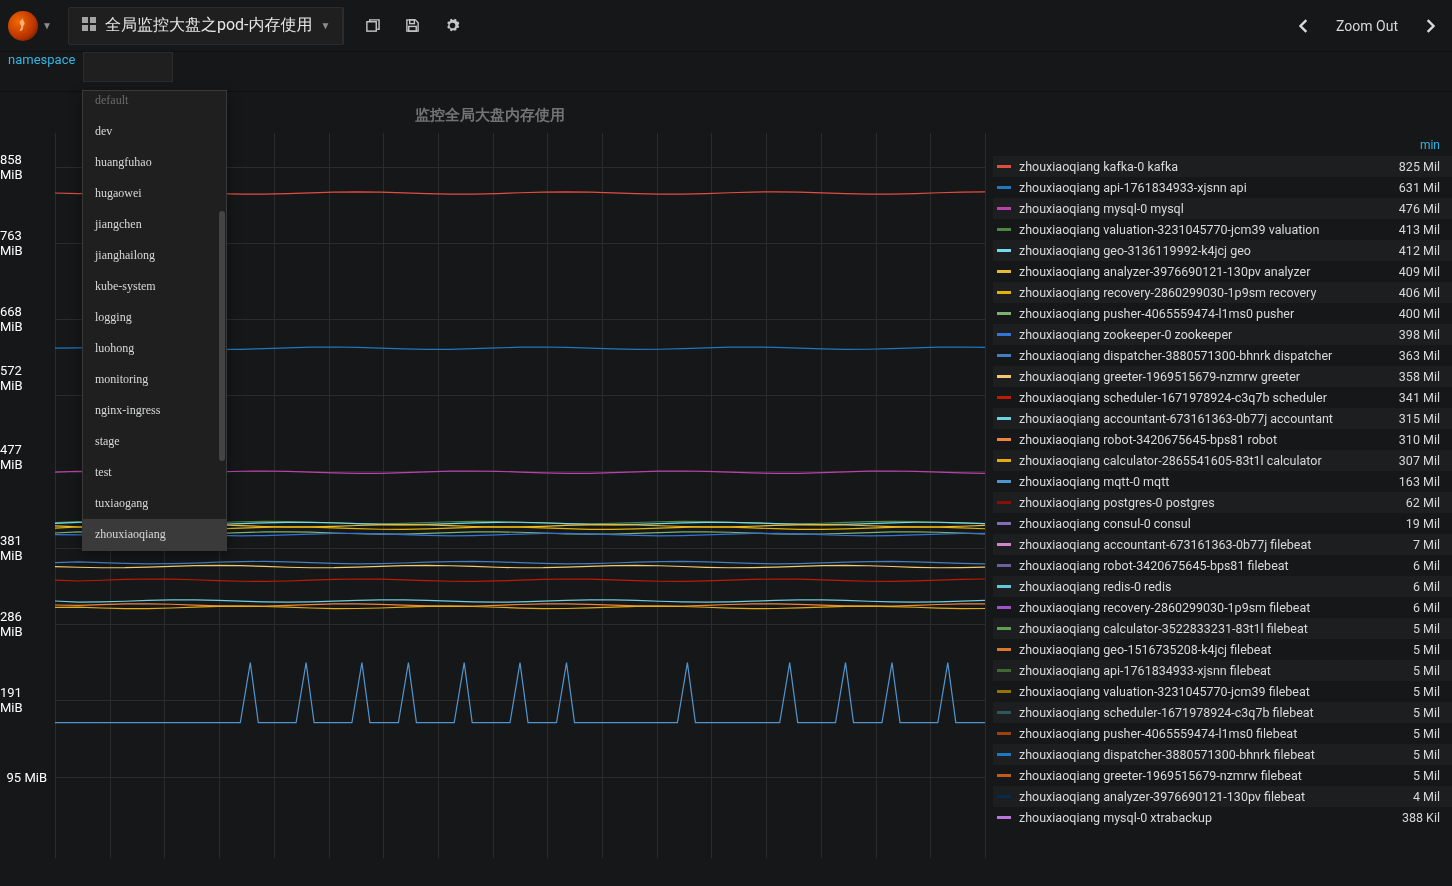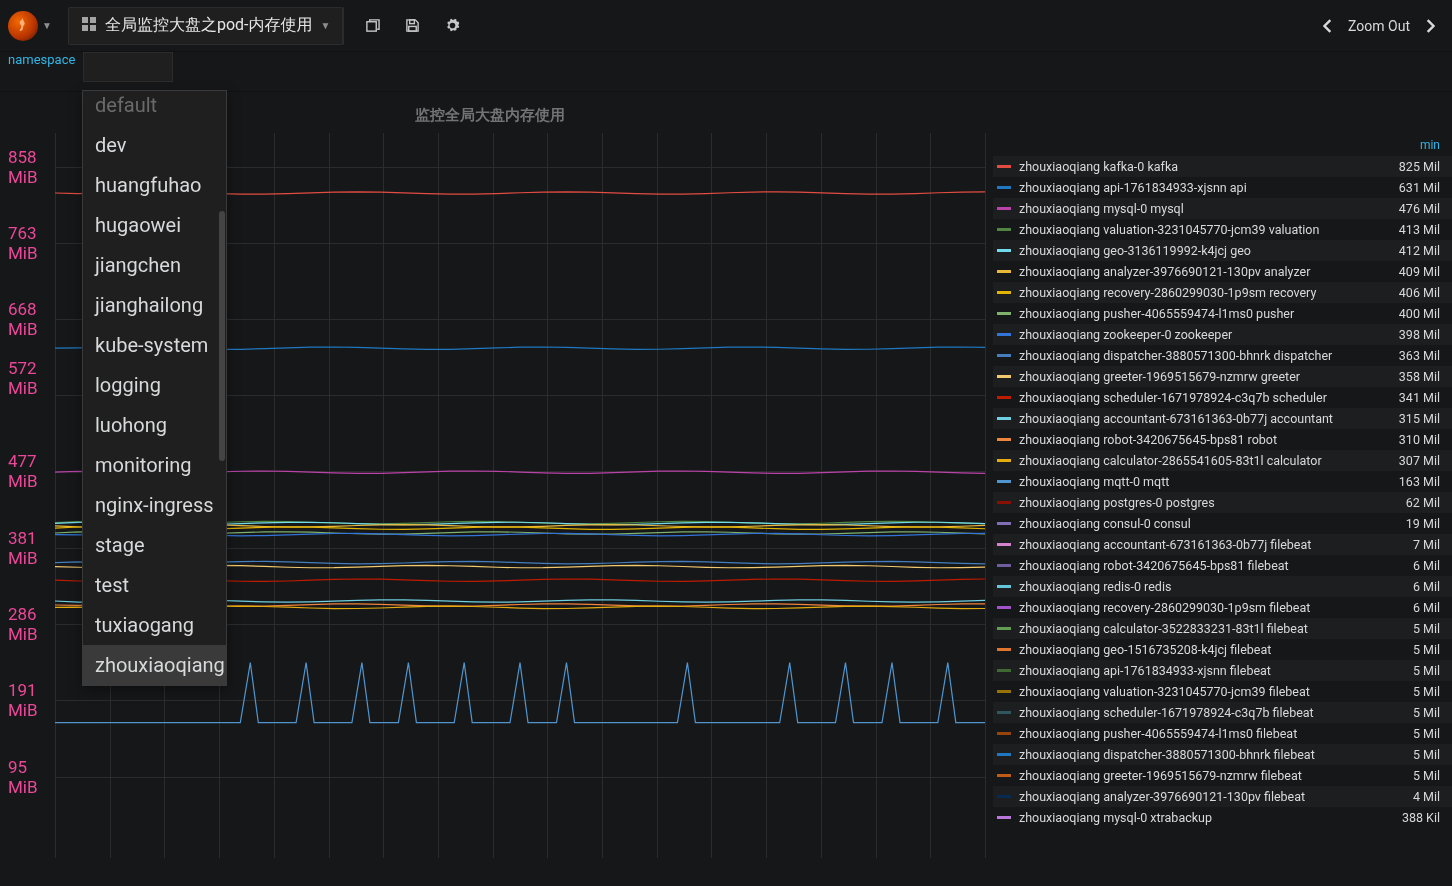--- a/index.html
+++ b/index.html
@@ -13,42 +13,42 @@
 .logo-caret { color: #8e8e8e; font-size: 10px; margin-left: 4px; }
 .dash-title-wrap { display: flex; align-items: center; height: 38px; background: #1f1f20; border: 1px solid #2c2c2c; padding: 0 12px; margin-left: 10px; cursor: pointer; border-radius: 2px; }
 .dash-icon { margin-right: 8px; opacity: 0.8; }
 .dash-title { font-size: 16px; color: #e6e6e6; }
 .dash-caret { margin-left: 8px; font-size: 10px; color: #8e8e8e; }
 .nav-sep { width: 1px; height: 38px; background: #2c2c2c; margin: 0 8px 0 0; }
 .nav-icons { display: flex; align-items: center; }
 .nav-icon-btn { width: 40px; height: 40px; display: flex; align-items: center; justify-content: center; color: #c7c7c7; cursor: pointer; font-size: 15px; }
 .nav-right { margin-left: auto; display: flex; align-items: center; }
 .zoom-btn { display: flex; align-items: center; padding: 0 6px; height: 38px; color: #d8d9da; cursor: pointer;}
-.zoom-text { font-size: 14px; margin: 0 0; }
+.zoom-text { font-size: 14px; margin: 0 12px; }
 .chev-btn { width: 28px; height: 38px; display: flex; align-items: center; justify-content: center; color: #d8d9da; cursor: pointer; font-size: 14px; }
 
 
 .var-row { height: 40px; background: #161719; border-bottom: 1px solid #0f1011; display: flex; align-items: flex-start; padding: 0 8px; }
 .var-label { color: #33b5e5; font-size: 13px; margin-right: 8px; }
 .var-select { background: #1f1f20; border: 1px solid #2c2c2c; height: 30px; min-width: 90px; padding: 0 10px; color: #d8d9da; display: flex; align-items: center; cursor: pointer; position: relative; }
 
 
 .dropdown { position: absolute; left: 82px; top: 90px; width: 145px; background: #1f1f20; border: 1px solid #3a3a3a; z-index: 1000; box-shadow: 0 4px 12px rgba(0,0,0,0.4); }
-.dropdown-item { padding: 8px 12px; color: #d8d9da; font-size: 20px; cursor: pointer; }
+.dropdown-item { padding: 8px 12px; color: #d8d9da; font-size: 12px; cursor: pointer; font-family: Liberation Serif, serif; }
 .dropdown-item.first-cut { color: #6a6a6a; padding-top: 2px; padding-bottom: 8px; }
 .dropdown-item.highlighted { background: #3a3a3a; }
 .dropdown-scrollbar { position: absolute; right: 1px; top: 120px; width: 6px; height: 250px; background: #444; border-radius: 3px; }
 
 
 .panel { position: absolute; top: 98px; left: 0; right: 0; bottom: 0; }
 .panel-title { text-align: center; color: #737373; font-size: 15px; font-weight: bold; padding: 8px 0; width: 980px; margin-left: 0; }
 .chart-container { display: flex; height: 740px; }
 .chart-area { width: 985px; position: relative; }
 .y-axis { position: absolute; left: 0; top: 0; height: 100%; width: 55px; }
-.y-tick { position: absolute; right: 8px; color: #ec4899; font-size: 17px; transform: translateY(-50%); margin-left: 8px; }
+.y-tick { position: absolute; right: 8px; color: #ffffff; font-size: 13px; transform: translateY(-50%); }
 .plot { position: absolute; left: 55px; right: 0; top: 0; bottom: 15px; }
 .gridline-h { position: absolute; left: 0; right: 0; height: 1px; background: #2c2c2c; }
 .gridline-v { position: absolute; top: 0; bottom: 0; width: 1px; background: #2c2c2c; }
 
 
 .legend { flex: 1; padding: 4px 0 0 8px; overflow-y: hidden; }
 .legend-header { text-align: right; padding-right: 12px; margin-bottom: 4px;}
 .legend-header span { color: #33b5e5; font-size: 12px; }
 .legend-item { display: flex; align-items: center; padding: 2px 12px 2px 4px; font-size: 12.5px; height: 21px; }
 .legend-item:nth-child(even) { background: #1d1e20; }
@@ -148,21 +148,21 @@
 
 <div class="panel">
   <div class="panel-title">监控全局大盘内存使用</div>
   <div class="chart-container">
     <div class="chart-area">
       <div class="y-axis" id="yaxis">
           <div class="y-tick" style="top: 33.6px;">858 MiB</div>
           <div class="y-tick" style="top: 109.6px;">763 MiB</div>
           <div class="y-tick" style="top: 185.6px;">668 MiB</div>
           <div class="y-tick" style="top: 245px;">572 MiB</div>
-          <div class="y-tick" style="top: 338px;">477 MiB</div>
+          <div class="y-tick" style="top: 324px;">477 MiB</div>
           <div class="y-tick" style="top: 415.2px;">381 MiB</div>
           <div class="y-tick" style="top: 491.2px;">286 MiB</div>
           <div class="y-tick" style="top: 567.2px;">191 MiB</div>
           <div class="y-tick" style="top: 644px;">95 MiB</div>
         </div>
       <div class="plot" id="plot">
           <div class="gridline-h" style="top: 33.6px;"></div>
           <div class="gridline-h" style="top: 109.6px;"></div>
           <div class="gridline-h" style="top: 185.6px;"></div>
           <div class="gridline-h" style="top: 262.4px;"></div>

